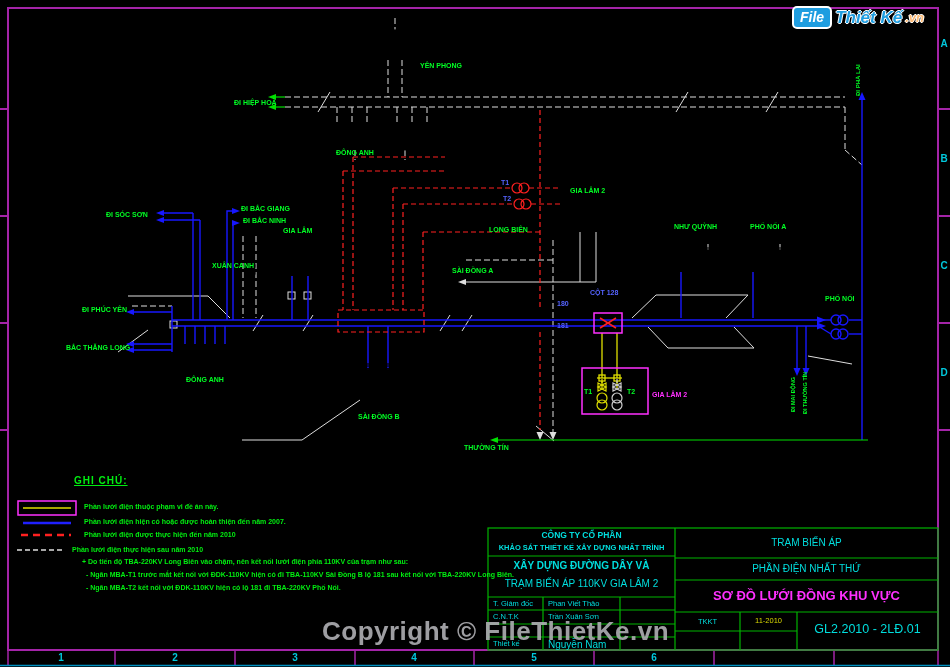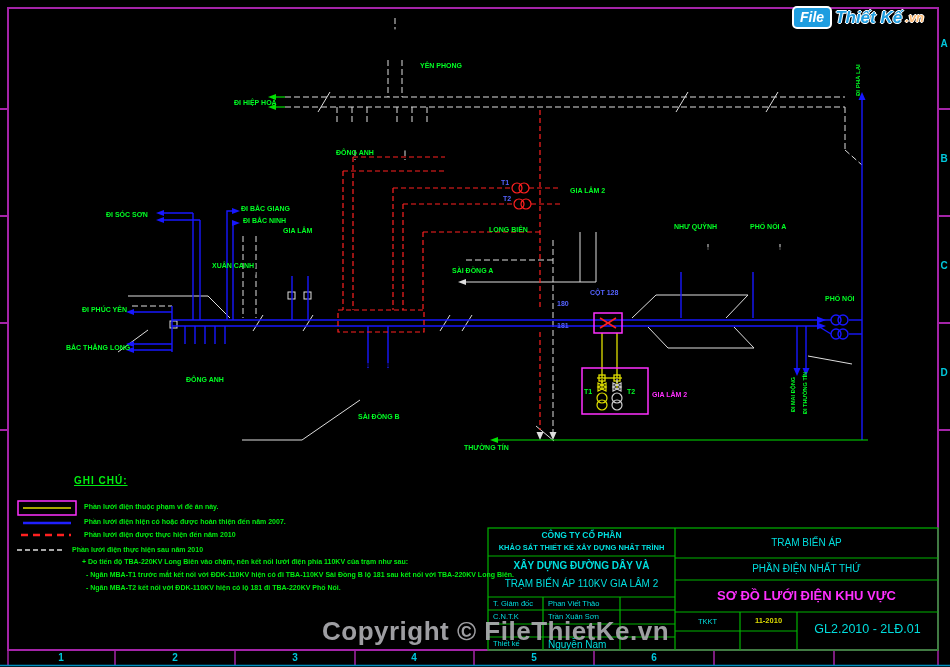--- a/index.html
+++ b/index.html
@@ -319,31 +319,31 @@
 <span class="leg" style="left:82px;top:558px">+ Do tiến độ TBA-220KV Long Biên vào chậm, nên kết nối lưới điện phía 110KV  của trạm như sau:</span>
 <span class="leg" style="left:86px;top:571px">- Ngăn MBA-T1 trước mắt kết nối với ĐDK-110KV hiện có đi TBA-110KV Sài Đồng B lộ 181 sau kết nối với TBA-220KV Long Biên.</span>
 <span class="leg" style="left:86px;top:584px">- Ngăn MBA-T2 kết nối với ĐDK-110KV hiện có lộ 181 đi TBA-220KV Phố Nối.</span>
 
 <span class="tb" style="left:488px;top:530px;width:187px;font-size:8.5px;font-weight:bold">CÔNG TY CỔ PHẦN</span>
 <span class="tb" style="left:488px;top:543px;width:187px;font-size:7.5px;font-weight:bold">KHẢO SÁT THIẾT KẾ XÂY DỰNG NHẤT TRÌNH</span>
 <span class="tb" style="left:488px;top:560px;width:187px;font-size:10px;font-weight:bold">XÂY DỰNG ĐƯỜNG DÂY VÀ</span>
 <span class="tb" style="left:488px;top:578px;width:187px;font-size:10px;font-weight:normal">TRẠM BIẾN ÁP 110KV GIA LÂM 2</span>
 <span class="tb" style="left:675px;top:537px;width:263px;font-size:10px">TRẠM BIẾN ÁP</span>
 <span class="tb" style="left:675px;top:563px;width:263px;font-size:10px">PHẦN ĐIỆN NHẤT THỨ</span>
-<span class="tb" style="left:675px;top:588px;width:263px;font-size:13px;font-weight:bold;color:#ff30ff">SƠ ĐỒ LƯỚI ĐIỆN KHU VỰC</span>
+<span class="tb" style="left:675px;top:588px;width:263px;font-size:13px;font-weight:bold;color:#ff30ff">SƠ ĐỒ LƯỚI ĐỒNG KHU VỰC</span>
 <span class="tb" style="left:493px;top:599px;font-size:7.5px;text-align:left">T. Giám đốc</span>
 <span class="tb" style="left:548px;top:599px;font-size:7.5px;text-align:left">Phan Viết Thảo</span>
 <span class="tb" style="left:493px;top:612px;font-size:7.5px;text-align:left">C.N.T.K</span>
 <span class="tb" style="left:548px;top:612px;font-size:7.5px;text-align:left">Trần Xuân Sơn</span>
 <span class="tb" style="left:493px;top:626px;font-size:7.5px;text-align:left"></span>
 <span class="tb" style="left:548px;top:626px;font-size:7.5px;text-align:left"></span>
 <span class="tb" style="left:493px;top:639px;font-size:7.5px;text-align:left">Thiết kế</span>
 <span class="tb" style="left:548px;top:639px;font-size:10px;text-align:left">Nguyễn Nam</span>
 <span class="tb" style="left:675px;top:617px;width:65px;font-size:7.5px">TKKT</span>
-<span class="tb" style="left:740px;top:616px;width:57px;font-size:7.5px;font-weight:bold;color:#d8d800">11-2010</span>
+<span class="tb" style="left:740px;top:616px;width:57px;font-size:7.5px;font-weight:normal;color:#d8d800">11-2010</span>
 <span class="tb" style="left:797px;top:622px;width:141px;font-size:12.5px">GL2.2010 - 2LĐ.01</span>
 
 <span class="frame-num" style="left:938px;top:38px;width:12px">A</span>
 <span class="frame-num" style="left:938px;top:153px;width:12px">B</span>
 <span class="frame-num" style="left:938px;top:260px;width:12px">C</span>
 <span class="frame-num" style="left:938px;top:367px;width:12px">D</span>
 <span class="frame-num" style="left:51px;top:652px;width:20px">1</span>
 <span class="frame-num" style="left:165px;top:652px;width:20px">2</span>
 <span class="frame-num" style="left:285px;top:652px;width:20px">3</span>
 <span class="frame-num" style="left:404px;top:652px;width:20px">4</span>

